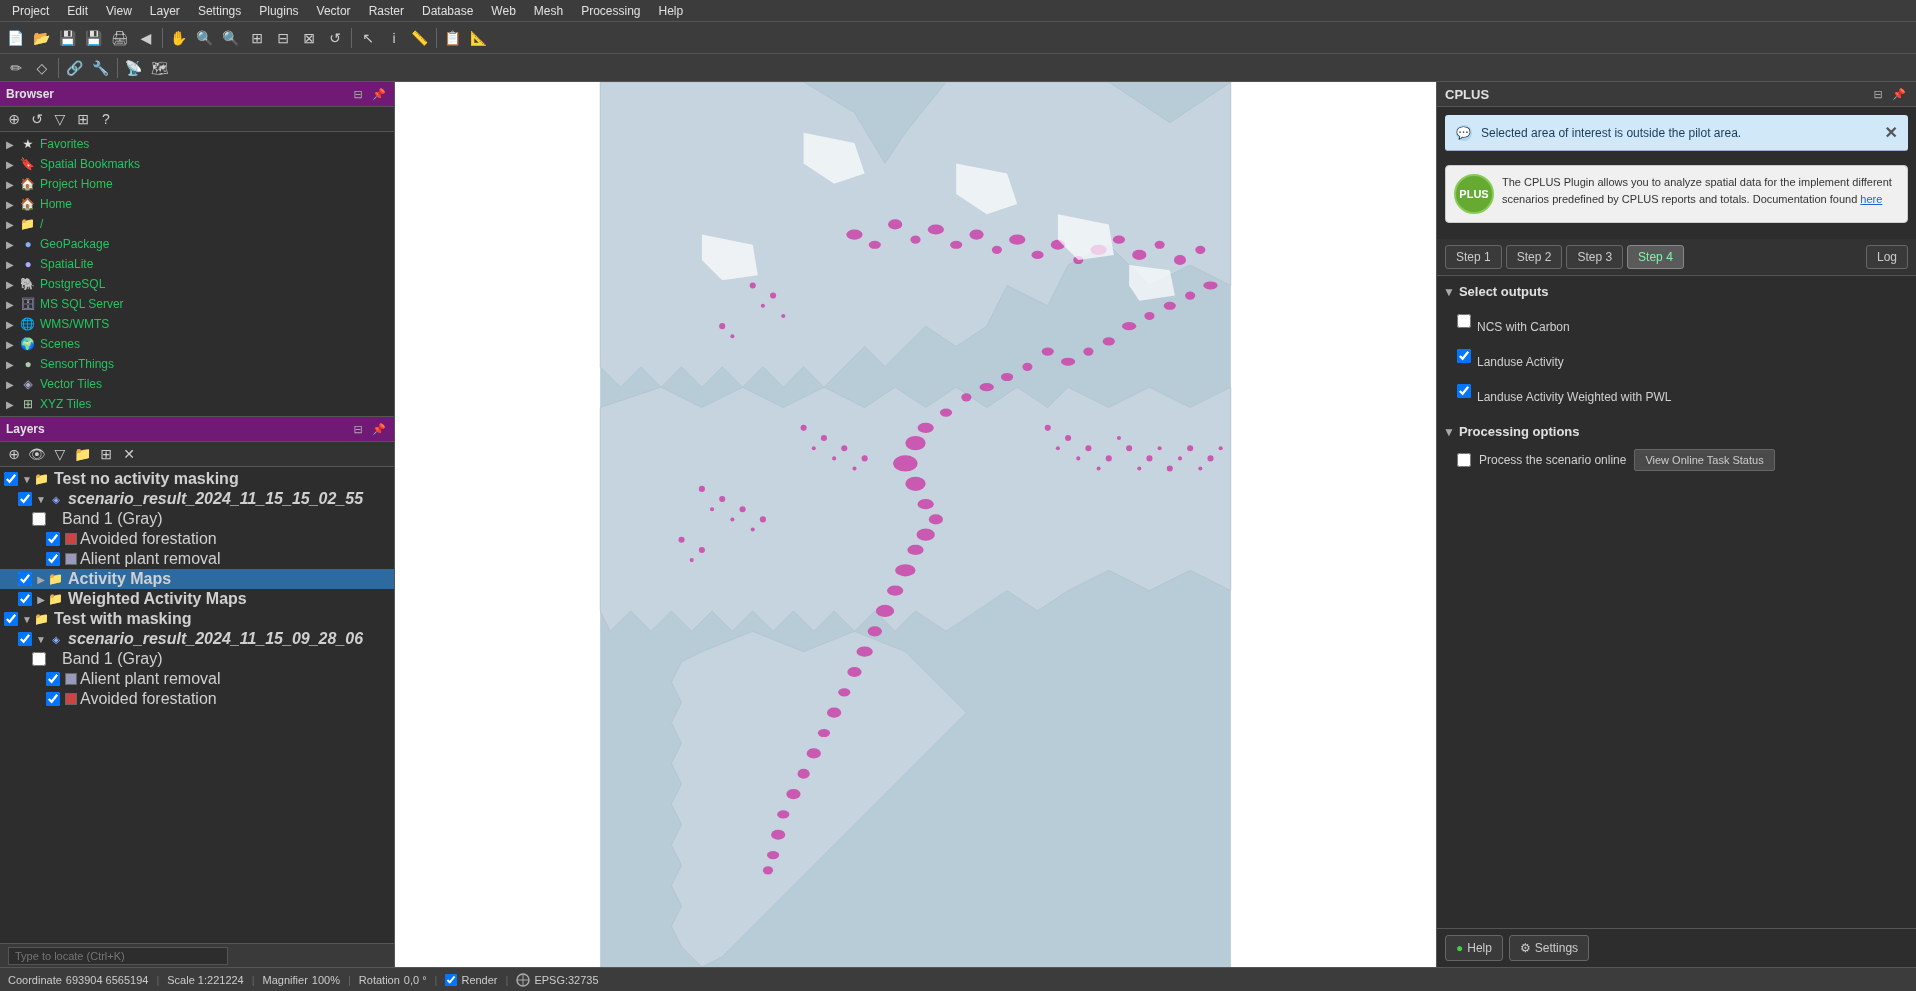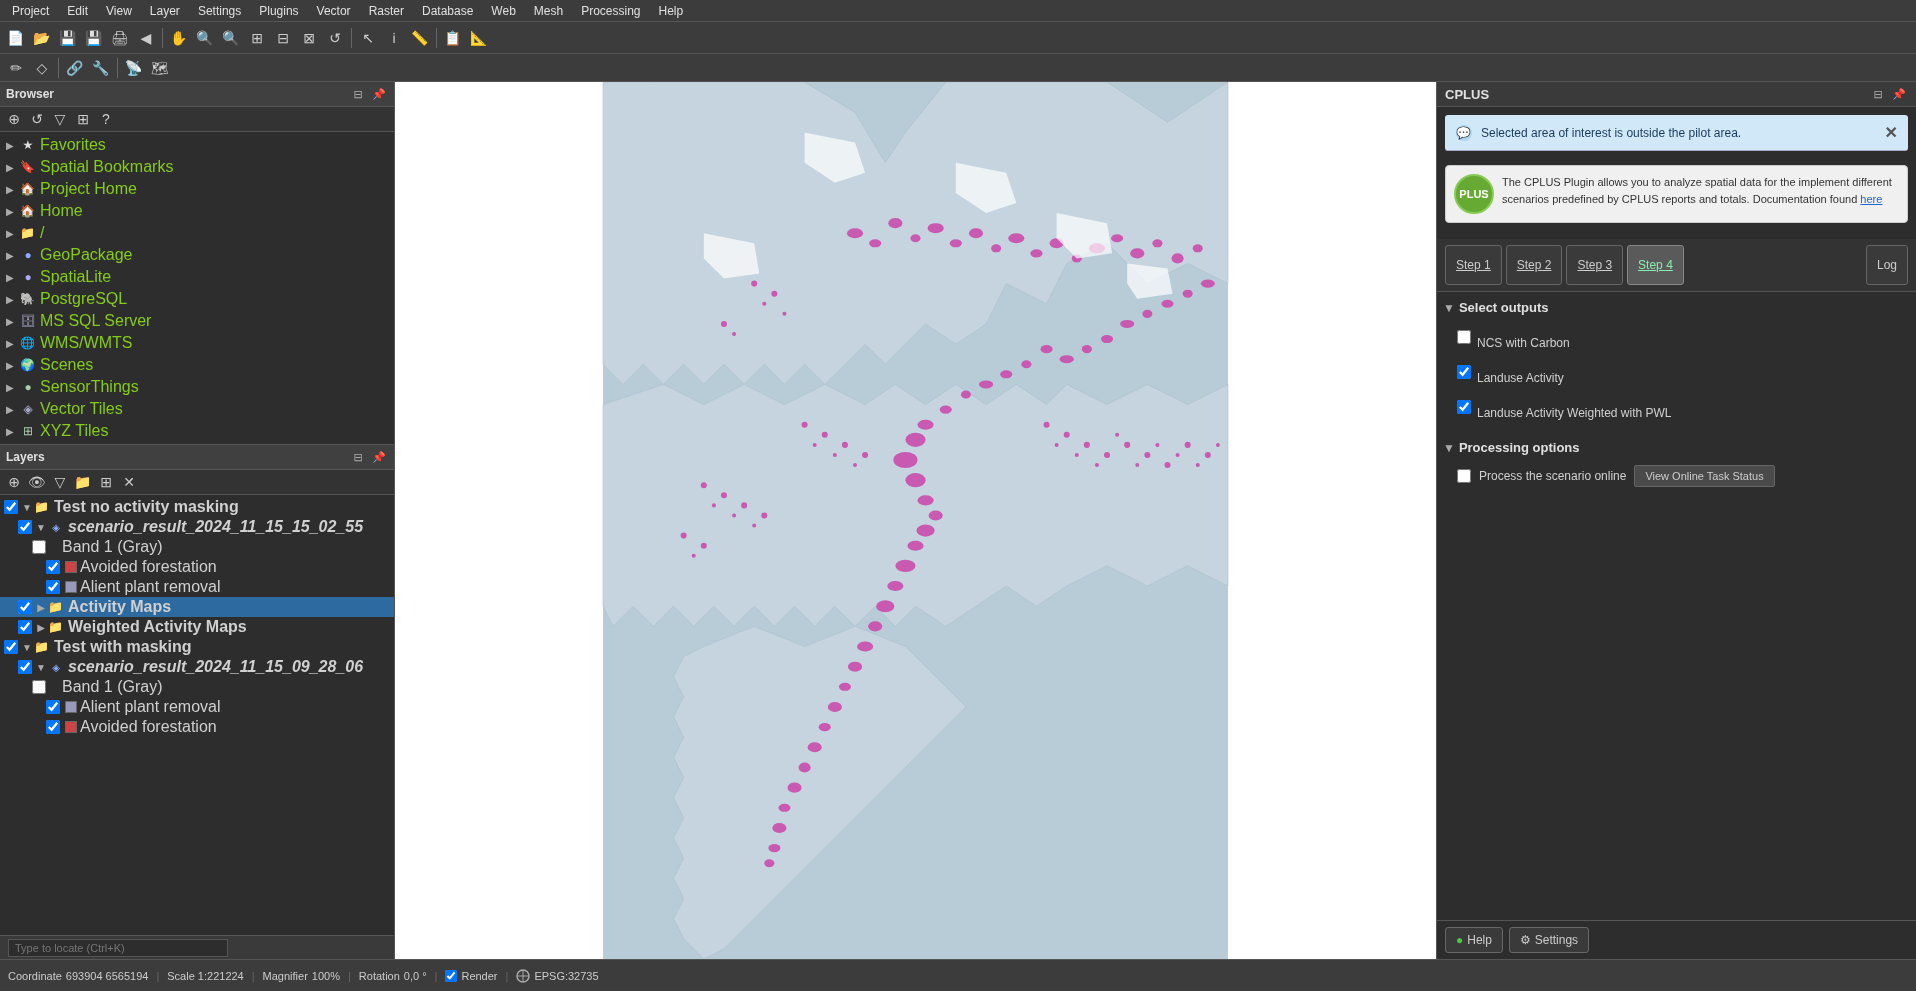--- a/index.html
+++ b/index.html
@@ -13,32 +13,32 @@
     .tb-sep { width: 1px; height: 20px; background: #666; margin: 0 2px; }
 
     
     #main-content { display: flex; flex: 1; overflow: hidden; }
 
     
     #left-panel { width: 395px; display: flex; flex-direction: column; background: #2d2d2d; border-right: 1px solid #555; flex-shrink: 0; }
 
     
     #browser-panel { flex: 0 0 auto; border-bottom: 1px solid #555; }
-    .panel-header { background: #404040; padding: 3px 6px; display: flex; align-items: center; justify-content: space-between; border-bottom: 1px solid #555; }
+    .panel-header { background: #701a75; padding: 3px 6px; display: flex; align-items: center; justify-content: space-between; border-bottom: 1px solid #555; }
     .panel-title { font-weight: bold; font-size: 12px; color: #e0e0e0; }
     .panel-icons { display: flex; gap: 3px; }
     .panel-icon-btn { width: 18px; height: 18px; display: flex; align-items: center; justify-content: center; cursor: pointer; color: #aaa; font-size: 11px; }
 
     .browser-toolbar { background: #333; padding: 2px 4px; display: flex; gap: 3px; border-bottom: 1px solid #555; }
 
     .tree-view { padding: 2px 0; overflow-y: auto; max-height: 340px; }
     .tree-item { display: flex; align-items: center; padding: 2px 6px; cursor: pointer; user-select: none; }
     .tree-arrow { display: inline-block; width: 14px; color: #aaa; font-size: 10px; }
     .tree-icon { width: 16px; height: 16px; margin-right: 4px; display: flex; align-items: center; justify-content: center; font-size: 12px; }
-    .tree-label { font-size: 16px; color: #84cc16; }
+    .tree-label { font-size: 12px; color: #22c55e; }
 
     
     #layers-panel { flex: 1; display: flex; flex-direction: column; overflow: hidden; }
     .layers-toolbar { background: #333; padding: 2px 4px; display: flex; gap: 3px; border-bottom: 1px solid #555; align-items: center; }
 
     .layers-tree { padding: 2px 0; overflow-y: auto; flex: 1; }
     .layer-item { display: flex; align-items: center; padding: 1px 4px; cursor: pointer; user-select: none; min-height: 20px; }
     .layer-item.active { background: #2d6a9f; }
     .layer-check { width: 14px; height: 14px; margin-right: 2px; }
     .layer-expand { width: 14px; color: #aaa; font-size: 10px; text-align: center; }
@@ -56,21 +56,21 @@
     .cplus-title { font-weight: bold; font-size: 13px; color: #e0e0e0; }
 
     
     .info-banner { background: #d0e8f8; color: #1a3a5c; padding: 8px 10px; display: flex; align-items: center; gap: 8px; border-bottom: 1px solid #aac; margin: 8px; border-radius: 3px; font-size: 12px; }
     .info-close { cursor: pointer; color: #555; font-size: 16px; font-weight: bold; margin-left: auto; }
     .cplus-description { background: #f0f0f0; color: #222; border: 1px solid #ccc; border-radius: 4px; padding: 8px; font-size: 11px; margin-bottom: 10px; line-height: 1.5; }
     .cplus-description a { color: #2266cc; text-decoration: underline; cursor: pointer; }
 
     
     .steps-bar { display: flex; gap: 4px; padding: 6px 8px; border-bottom: 1px solid #555; background: #333; }
-    .step-btn { padding: 12px 10px; border: 1px solid #666; border-radius: 3px; cursor: pointer; font-size: 12px; color: #ccc; background: #3a3a3a; text-decoration: underline; }
+    .step-btn { padding: 4px 10px; border: 1px solid #666; border-radius: 3px; cursor: pointer; font-size: 12px; color: #ccc; background: #3a3a3a; }
     .step-btn.active { background: #5a5a5a; border-color: #888; color: #86efac; }
     .log-btn { padding: 3px 10px; border: 1px solid #666; border-radius: 3px; cursor: pointer; font-size: 12px; color: #ccc; background: #3a3a3a; margin-left: auto; }
 
     
     .section-header { display: flex; align-items: center; gap: 4px; padding: 8px 6px 4px; cursor: pointer; }
     .section-arrow { color: #aaa; font-size: 12px; }
     .section-title { font-weight: bold; font-size: 13px; color: #e0e0e0; }
 
     .checkbox-row { display: flex; align-items: center; gap: 6px; padding: 4px 20px; }
     .checkbox-row input[type=checkbox] { width: 14px; height: 14px; cursor: pointer; }
@@ -82,21 +82,21 @@
     .proc-row input[type=checkbox] { width: 14px; height: 14px; cursor: pointer; }
     .proc-label { font-size: 12px; color: #d0d0d0; }
     .view-task-btn { background: #4a4a4a; border: 1px solid #666; color: #ccc; padding: 4px 10px; font-size: 11px; cursor: pointer; border-radius: 2px; }
     .run-btn { background: #4a7a4a; border: 1px solid #5a9a5a; color: #e0f0e0; padding: 5px 16px; font-size: 12px; cursor: pointer; border-radius: 3px; }
     .help-btn { background: #3a3a3a; border: 1px solid #666; color: #ccc; padding: 5px 10px; font-size: 12px; cursor: pointer; border-radius: 3px; display: flex; align-items: center; gap: 4px; }
     .settings-btn { background: #3a3a3a; border: 1px solid #666; color: #ccc; padding: 5px 10px; font-size: 12px; cursor: pointer; border-radius: 3px; display: flex; align-items: center; gap: 4px; }
     .footer-left { display: flex; gap: 6px; }
     .cplus-bottom { padding: 6px 8px; display: flex; align-items: center; justify-content: space-between; border-top: 1px solid #555; }
 
     
-    #statusbar { background: #3c3c3c; height: 32px; display: flex; align-items: center; padding: 0 8px; border-top: 1px solid #555; flex-shrink: 0; font-size: 11px; color: #ccc; gap: 8px; }
+    #statusbar { background: #3c3c3c; height: 24px; display: flex; align-items: center; padding: 0 8px; border-top: 1px solid #555; flex-shrink: 0; font-size: 11px; color: #ccc; gap: 8px; }
     .status-sep { color: #666; }
     .status-item { display: flex; align-items: center; gap: 4px; }
 
     
     #locatebar { background: #3a3a3a; height: 24px; display: flex; align-items: center; padding: 0 8px; border-top: 1px solid #555; flex-shrink: 0; }
     #locate-input { background: #2d2d2d; border: 1px solid #555; color: #ccc; padding: 2px 6px; font-size: 11px; width: 220px; outline: none; }
 
     
     #map-svg { width: 100%; height: 100%; }
   </style>

